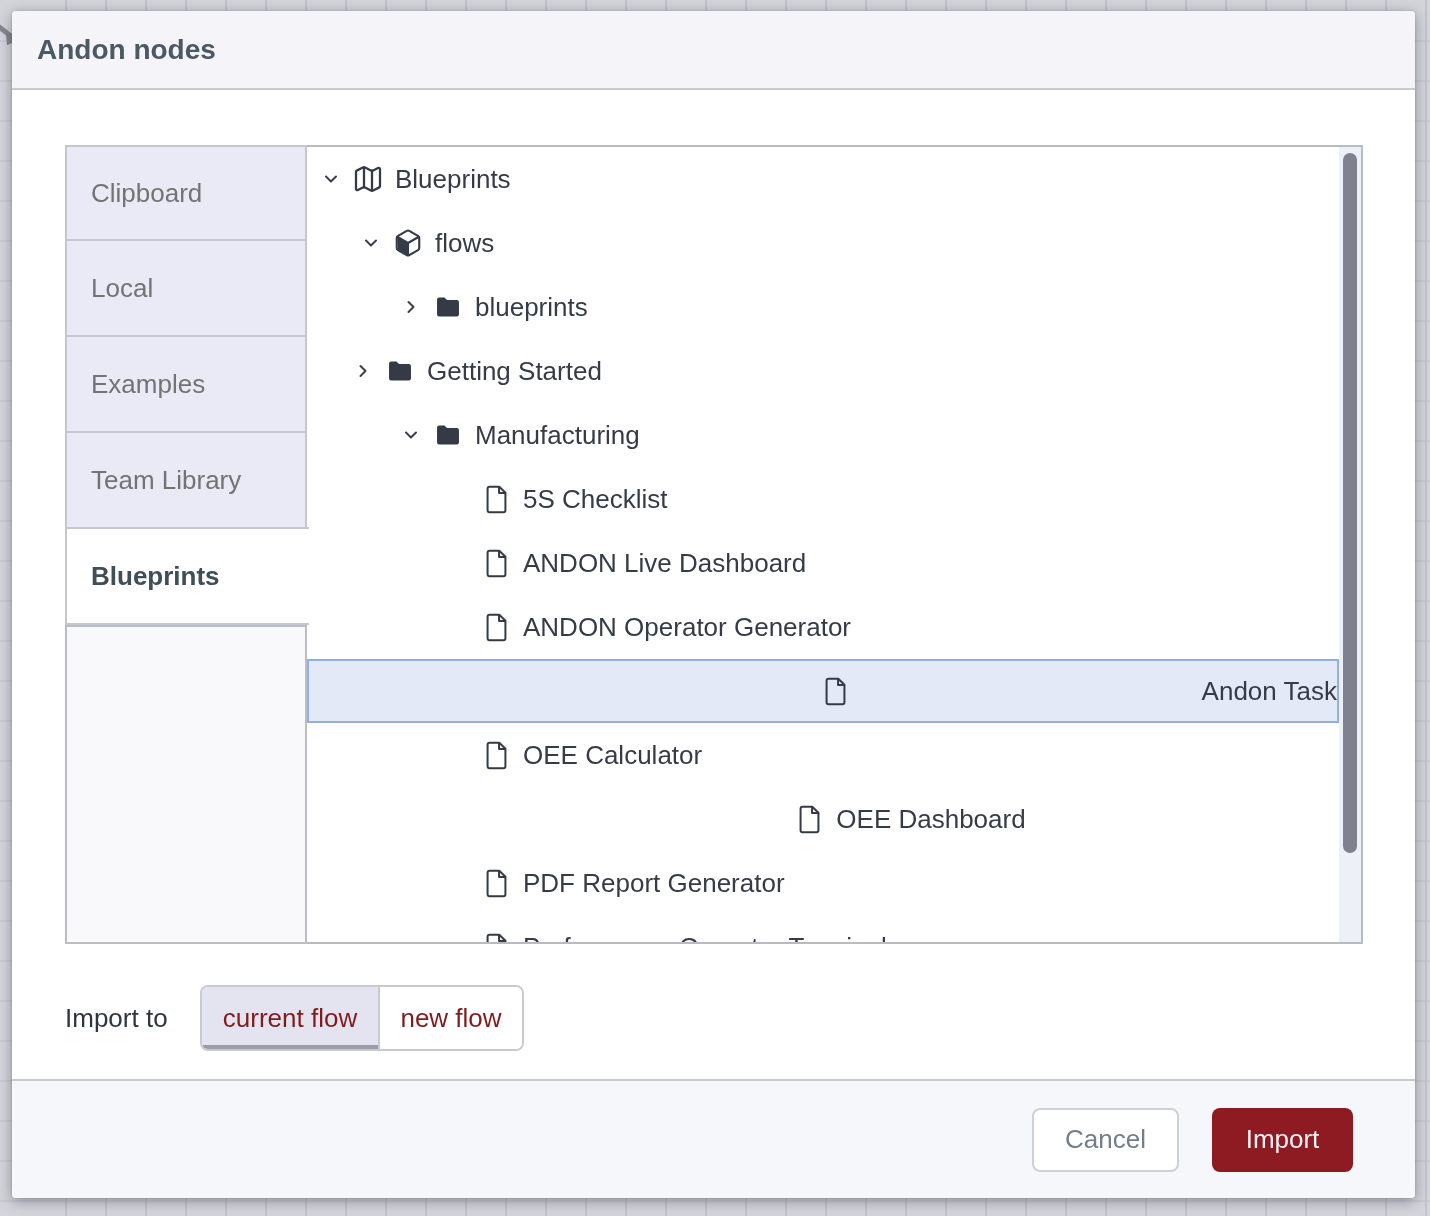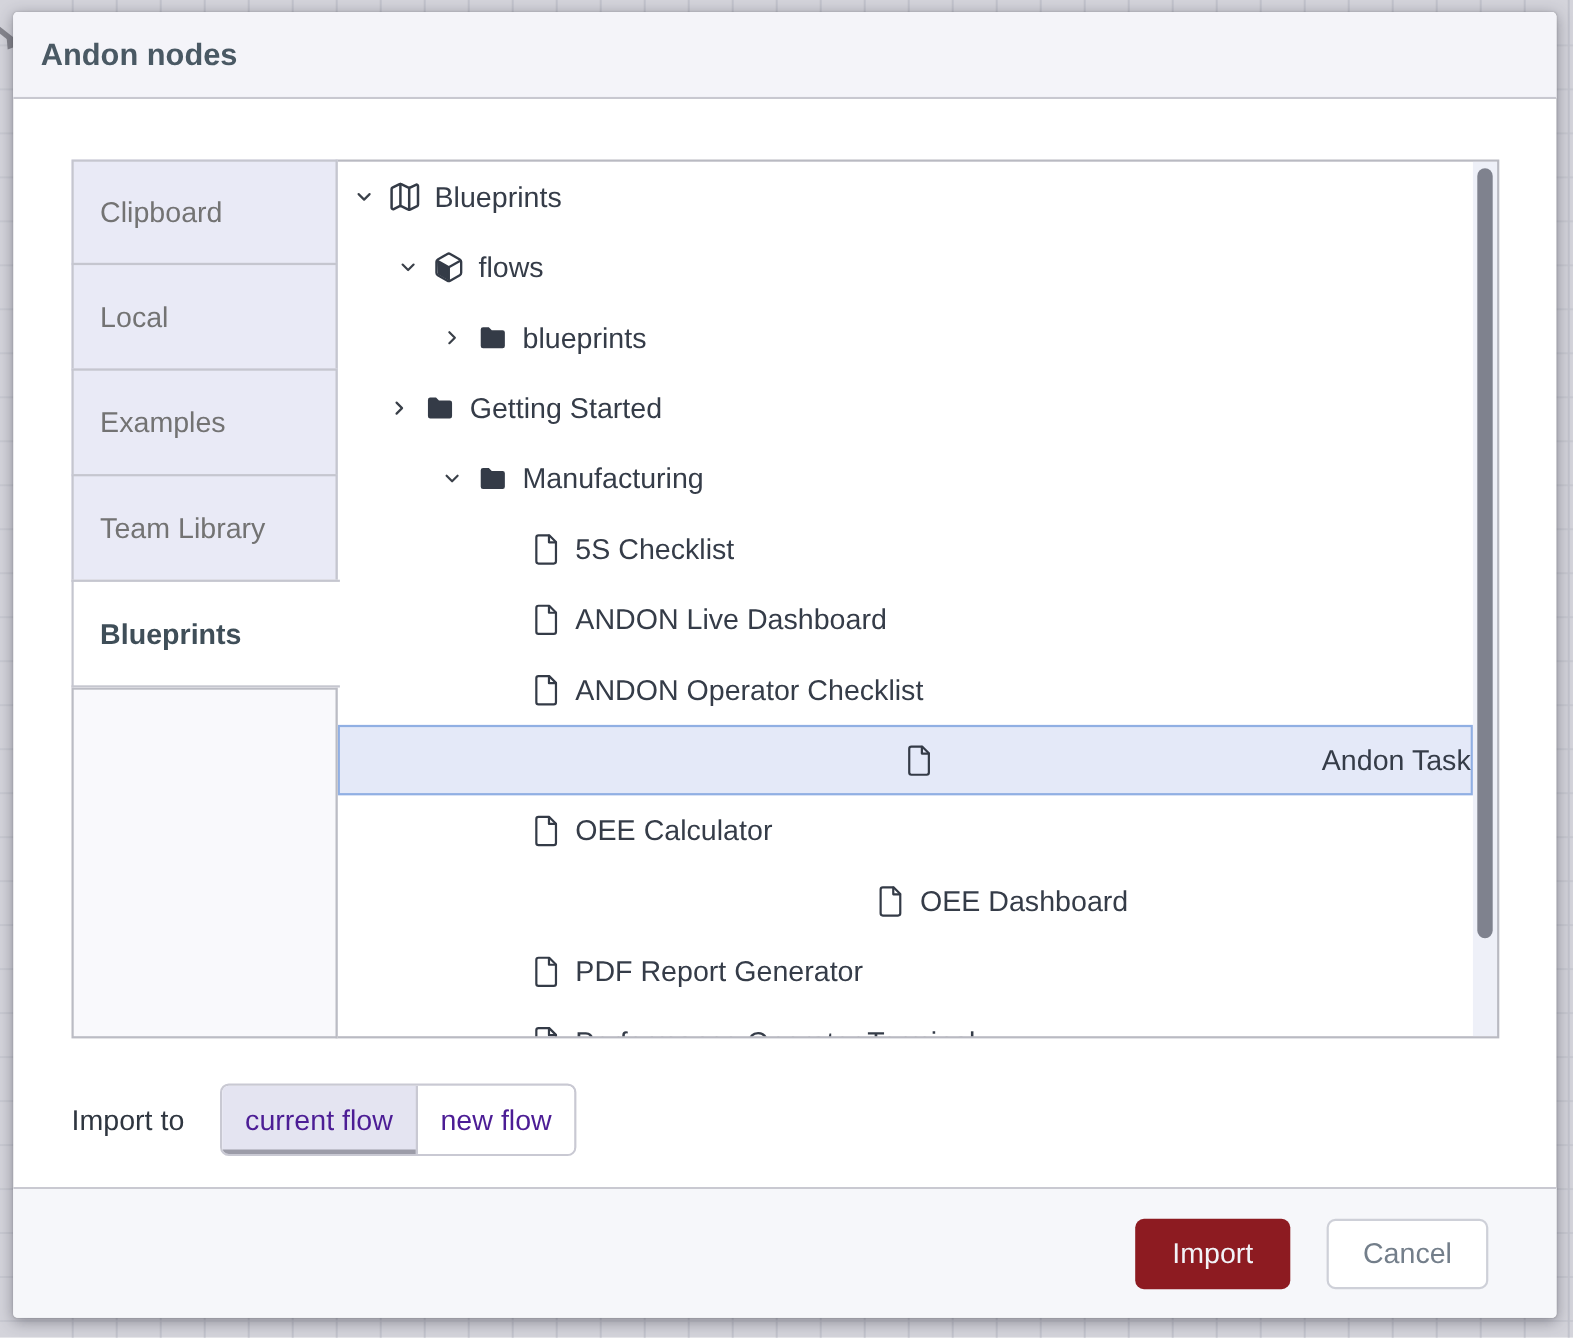--- a/index.html
+++ b/index.html
@@ -79,21 +79,21 @@
     position:absolute; left:53px; top:974px; height:66px;
     display:flex; align-items:center; font-size:26px; color:#2f3640;
   }
   .toggle-group {
     position:absolute; left:188px; top:974px; width:324px; height:66px;
     display:flex; border:2px solid #c9c9d3; border-radius:8px;
     overflow:hidden; background:#fff;
   }
   .toggle-btn {
     display:flex; align-items:center; justify-content:center;
-    font-size:26px; color:#4c1d95; cursor:pointer; background:#fff;
+    font-size:26px; color:#7f1d1d; cursor:pointer; background:#fff;
   }
   .toggle-btn.first { width:178px; border-right:2px solid #c9c9d3; }
   .toggle-btn.rest  { flex:1; }
   .toggle-btn.selected {
     background:#e4e4f1;
     box-shadow: inset 0 -4px 0 #9c9ca8;
   }
 
   
   .dlg-footer {
@@ -237,21 +237,21 @@
           <span class="tlabel">ANDON Live Dashboard</span>
         </div>
         <div class="trow" style="padding-left: 142px;">
           <span class="chev"></span>
           <span class="ticon">
             <svg width="25" height="29" viewBox="0 0 22 26" fill="none" stroke="#343b47" stroke-width="1.8" stroke-linecap="round" stroke-linejoin="round">
               <path d="M13.5 1.5H4.8A1.8 1.8 0 0 0 3 3.3v19.4a1.8 1.8 0 0 0 1.8 1.8h12.4a1.8 1.8 0 0 0 1.8-1.8V7Z"></path>
               <path d="M13.3 1.7v5.5h5.5"></path>
             </svg>
           </span>
-          <span class="tlabel">ANDON Operator Checklist</span>
+          <span class="tlabel">ANDON Operator Generator</span>
         </div>
         <div class="trow selected" style="padding-left: 140px;">
           <span class="chev"></span>
           <span class="ticon">
             <svg width="25" height="29" viewBox="0 0 22 26" fill="none" stroke="#343b47" stroke-width="1.8" stroke-linecap="round" stroke-linejoin="round">
               <path d="M13.5 1.5H4.8A1.8 1.8 0 0 0 3 3.3v19.4a1.8 1.8 0 0 0 1.8 1.8h12.4a1.8 1.8 0 0 0 1.8-1.8V7Z"></path>
               <path d="M13.3 1.7v5.5h5.5"></path>
             </svg>
           </span>
           <span class="tlabel">Andon Task</span>
@@ -306,17 +306,17 @@
   <div class="toggle-group" id="toggle-group">
       <div class="toggle-btn first selected">
         <span>current flow</span>
       </div>
       <div class="toggle-btn rest">
         <span>new flow</span>
       </div>
     </div>
 
   <div class="dlg-footer">
+    <button class="btn btn-cancel">Cancel</button>
     <button class="btn btn-import">Import</button>
-    <button class="btn btn-cancel">Cancel</button>
   </div>
 
 </div>
 
 </body></html>

